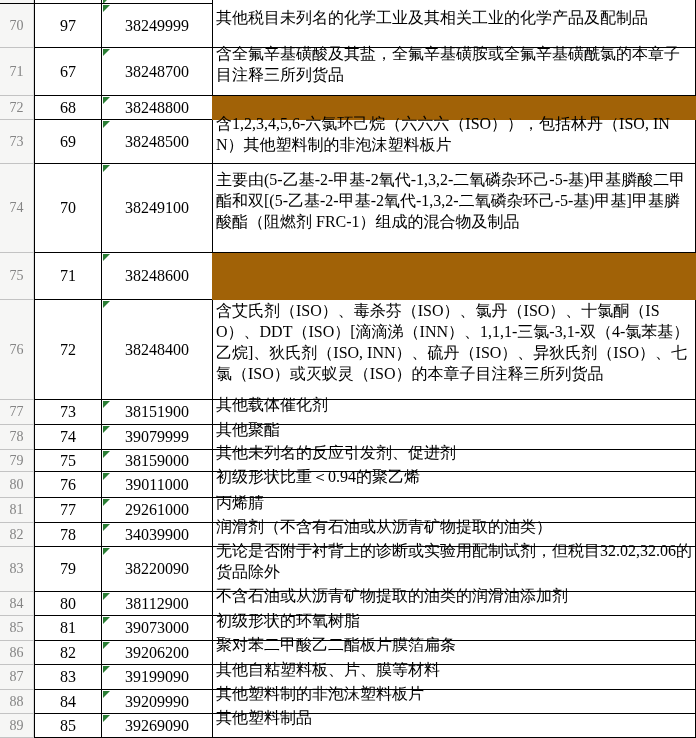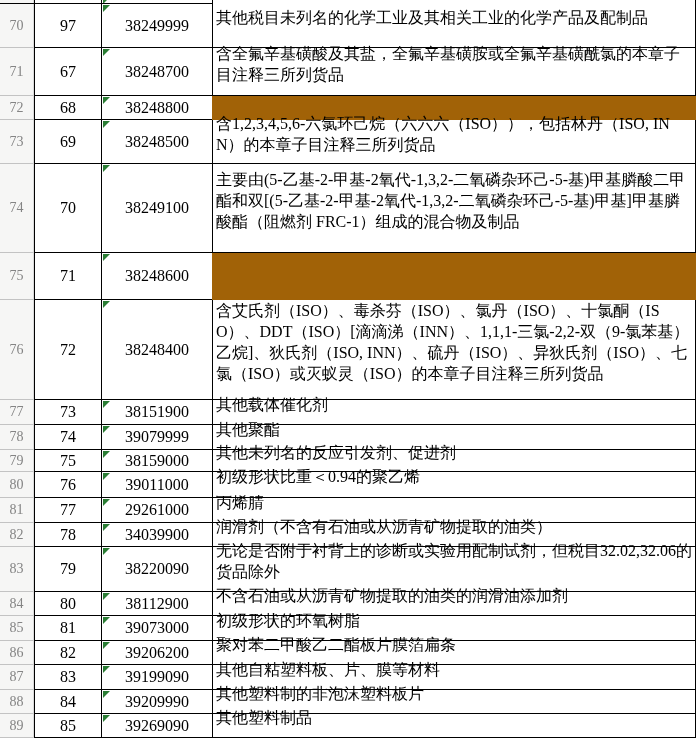--- a/index.html
+++ b/index.html
@@ -134,21 +134,21 @@
       <span>73</span>
     </div>
     <div class="cell seq">
       <span>69</span>
     </div>
     <div class="cell code">
       <span class="tri"></span>
       <span>38248500</span>
     </div>
     <div class="cell desc">
-      <span class="txt">含1,2,3,4,5,6-六氯环己烷（六六六（ISO）），包括林丹（ISO, INN）的本章子目注释三所列货品</span>
+      <span class="txt">含1,2,3,4,5,6-六氯环己烷（六六六（ISO）），包括林丹（ISO, INN）其他塑料制的非泡沫塑料板片</span>
     </div>
   </div>
 
   <div class="row" style="height: 89px;">
     <div class="cell rh">
       <span>74</span>
     </div>
     <div class="cell seq">
       <span>70</span>
     </div>
@@ -179,21 +179,21 @@
       <span>76</span>
     </div>
     <div class="cell seq">
       <span>72</span>
     </div>
     <div class="cell code">
       <span class="tri"></span>
       <span>38248400</span>
     </div>
     <div class="cell desc">
-      <span class="txt">含艾氏剂（ISO）、毒杀芬（ISO）、氯丹（ISO）、十氯酮（ISO）、DDT（ISO）[滴滴涕（INN）、1,1,1-三氯-2,2-双（9-氯苯基）乙烷]、狄氏剂（ISO, INN）、硫丹（ISO）、异狄氏剂（ISO）、七氯（ISO）或灭蚁灵（ISO）的本章子目注释三所列货品</span>
+      <span class="txt">含艾氏剂（ISO）、毒杀芬（ISO）、氯丹（ISO）、十氯酮（ISO）、DDT（ISO）[滴滴涕（INN）、1,1,1-三氯-3,1-双（4-氯苯基）乙烷]、狄氏剂（ISO, INN）、硫丹（ISO）、异狄氏剂（ISO）、七氯（ISO）或灭蚁灵（ISO）的本章子目注释三所列货品</span>
     </div>
   </div>
 
   <div class="row" style="height: 25px;">
     <div class="cell rh">
       <span>77</span>
     </div>
     <div class="cell seq">
       <span>73</span>
     </div>

